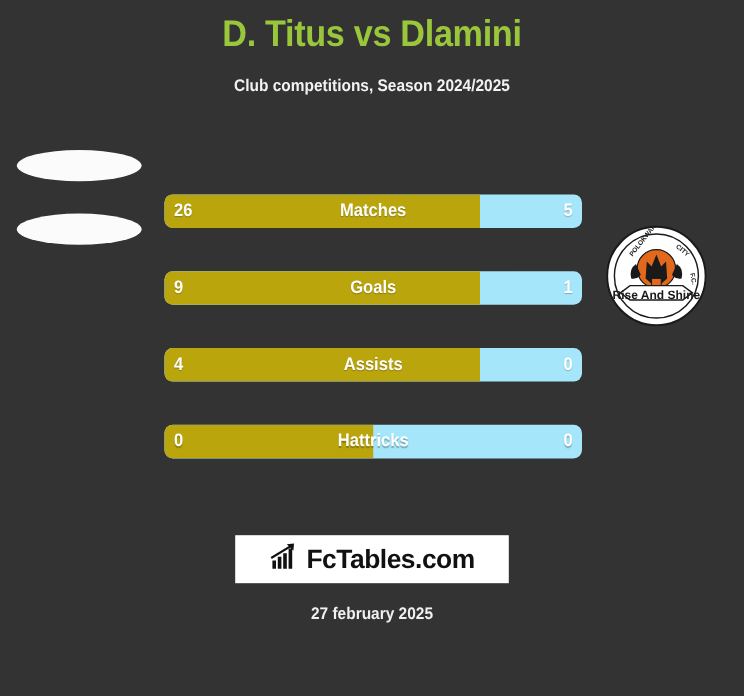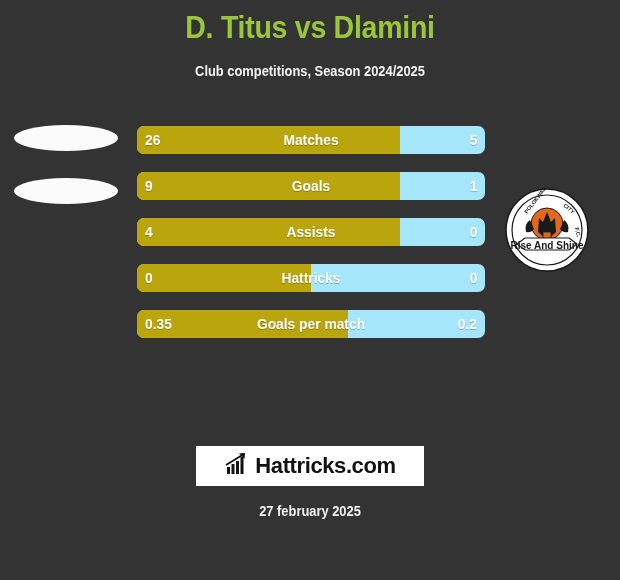--- a/index.html
+++ b/index.html
@@ -77,20 +77,21 @@
     top: 126px;
     width: 348px;
   }
   .bar-row {
     position: relative;
     height: 28px;
     margin-bottom: 18px;
     border-radius: 7px;
     overflow: hidden;
     background: #a6e6fa;
+    margin-top: 36px;
   }
   .bar-left {
     position: absolute;
     left: 0;
     top: 0;
     bottom: 0;
     background: #bba50d;
   }
   .bar-val-left {
     position: absolute;
@@ -221,40 +222,34 @@
       <div class="bar-val-right">0</div>
     </div>
 
     <div class="bar-row">
       <div class="bar-left" style="width:50%"></div>
       <div class="bar-val-left">0</div>
       <div class="bar-label">Hattricks</div>
       <div class="bar-val-right">0</div>
     </div>
 
-    <div class="bar-row">
-      <div class="bar-left" style="width:60.6%"></div>
-      <div class="bar-val-left">0.35</div>
-      <div class="bar-label">Goals per match</div>
-      <div class="bar-val-right">0.2</div>
-    </div>
 
 
 
   </div>
 
   <div class="brand">
     <span>
       <svg viewBox="0 0 26 24" width="26" height="24">
         <path d="M3 22 L3 15 L6 15 L6 22 Z" fill="#111111"></path>
         <path d="M7.5 22 L7.5 12 L10.5 12 L10.5 22 Z" fill="#111111"></path>
         <path d="M12 22 L12 9 L15 9 L15 22 Z" fill="#111111"></path>
         <path d="M16.5 22 L16.5 5 L19.5 5 L19.5 22 Z" fill="#111111"></path>
         <path d="M2 13 L20 2" stroke="#111111" stroke-width="1.8" fill="none"></path>
         <path d="M15 1.5 L21 1 L20.5 7 Z" fill="#111111"></path>
       </svg>
     </span>
-    <span class="brand-text">Hattricks.com</span>
+    <span class="brand-text">FcTables.com</span>
   </div>
 
   <div class="date">27 february 2025</div>
 
 </div>
 
 </body></html>

